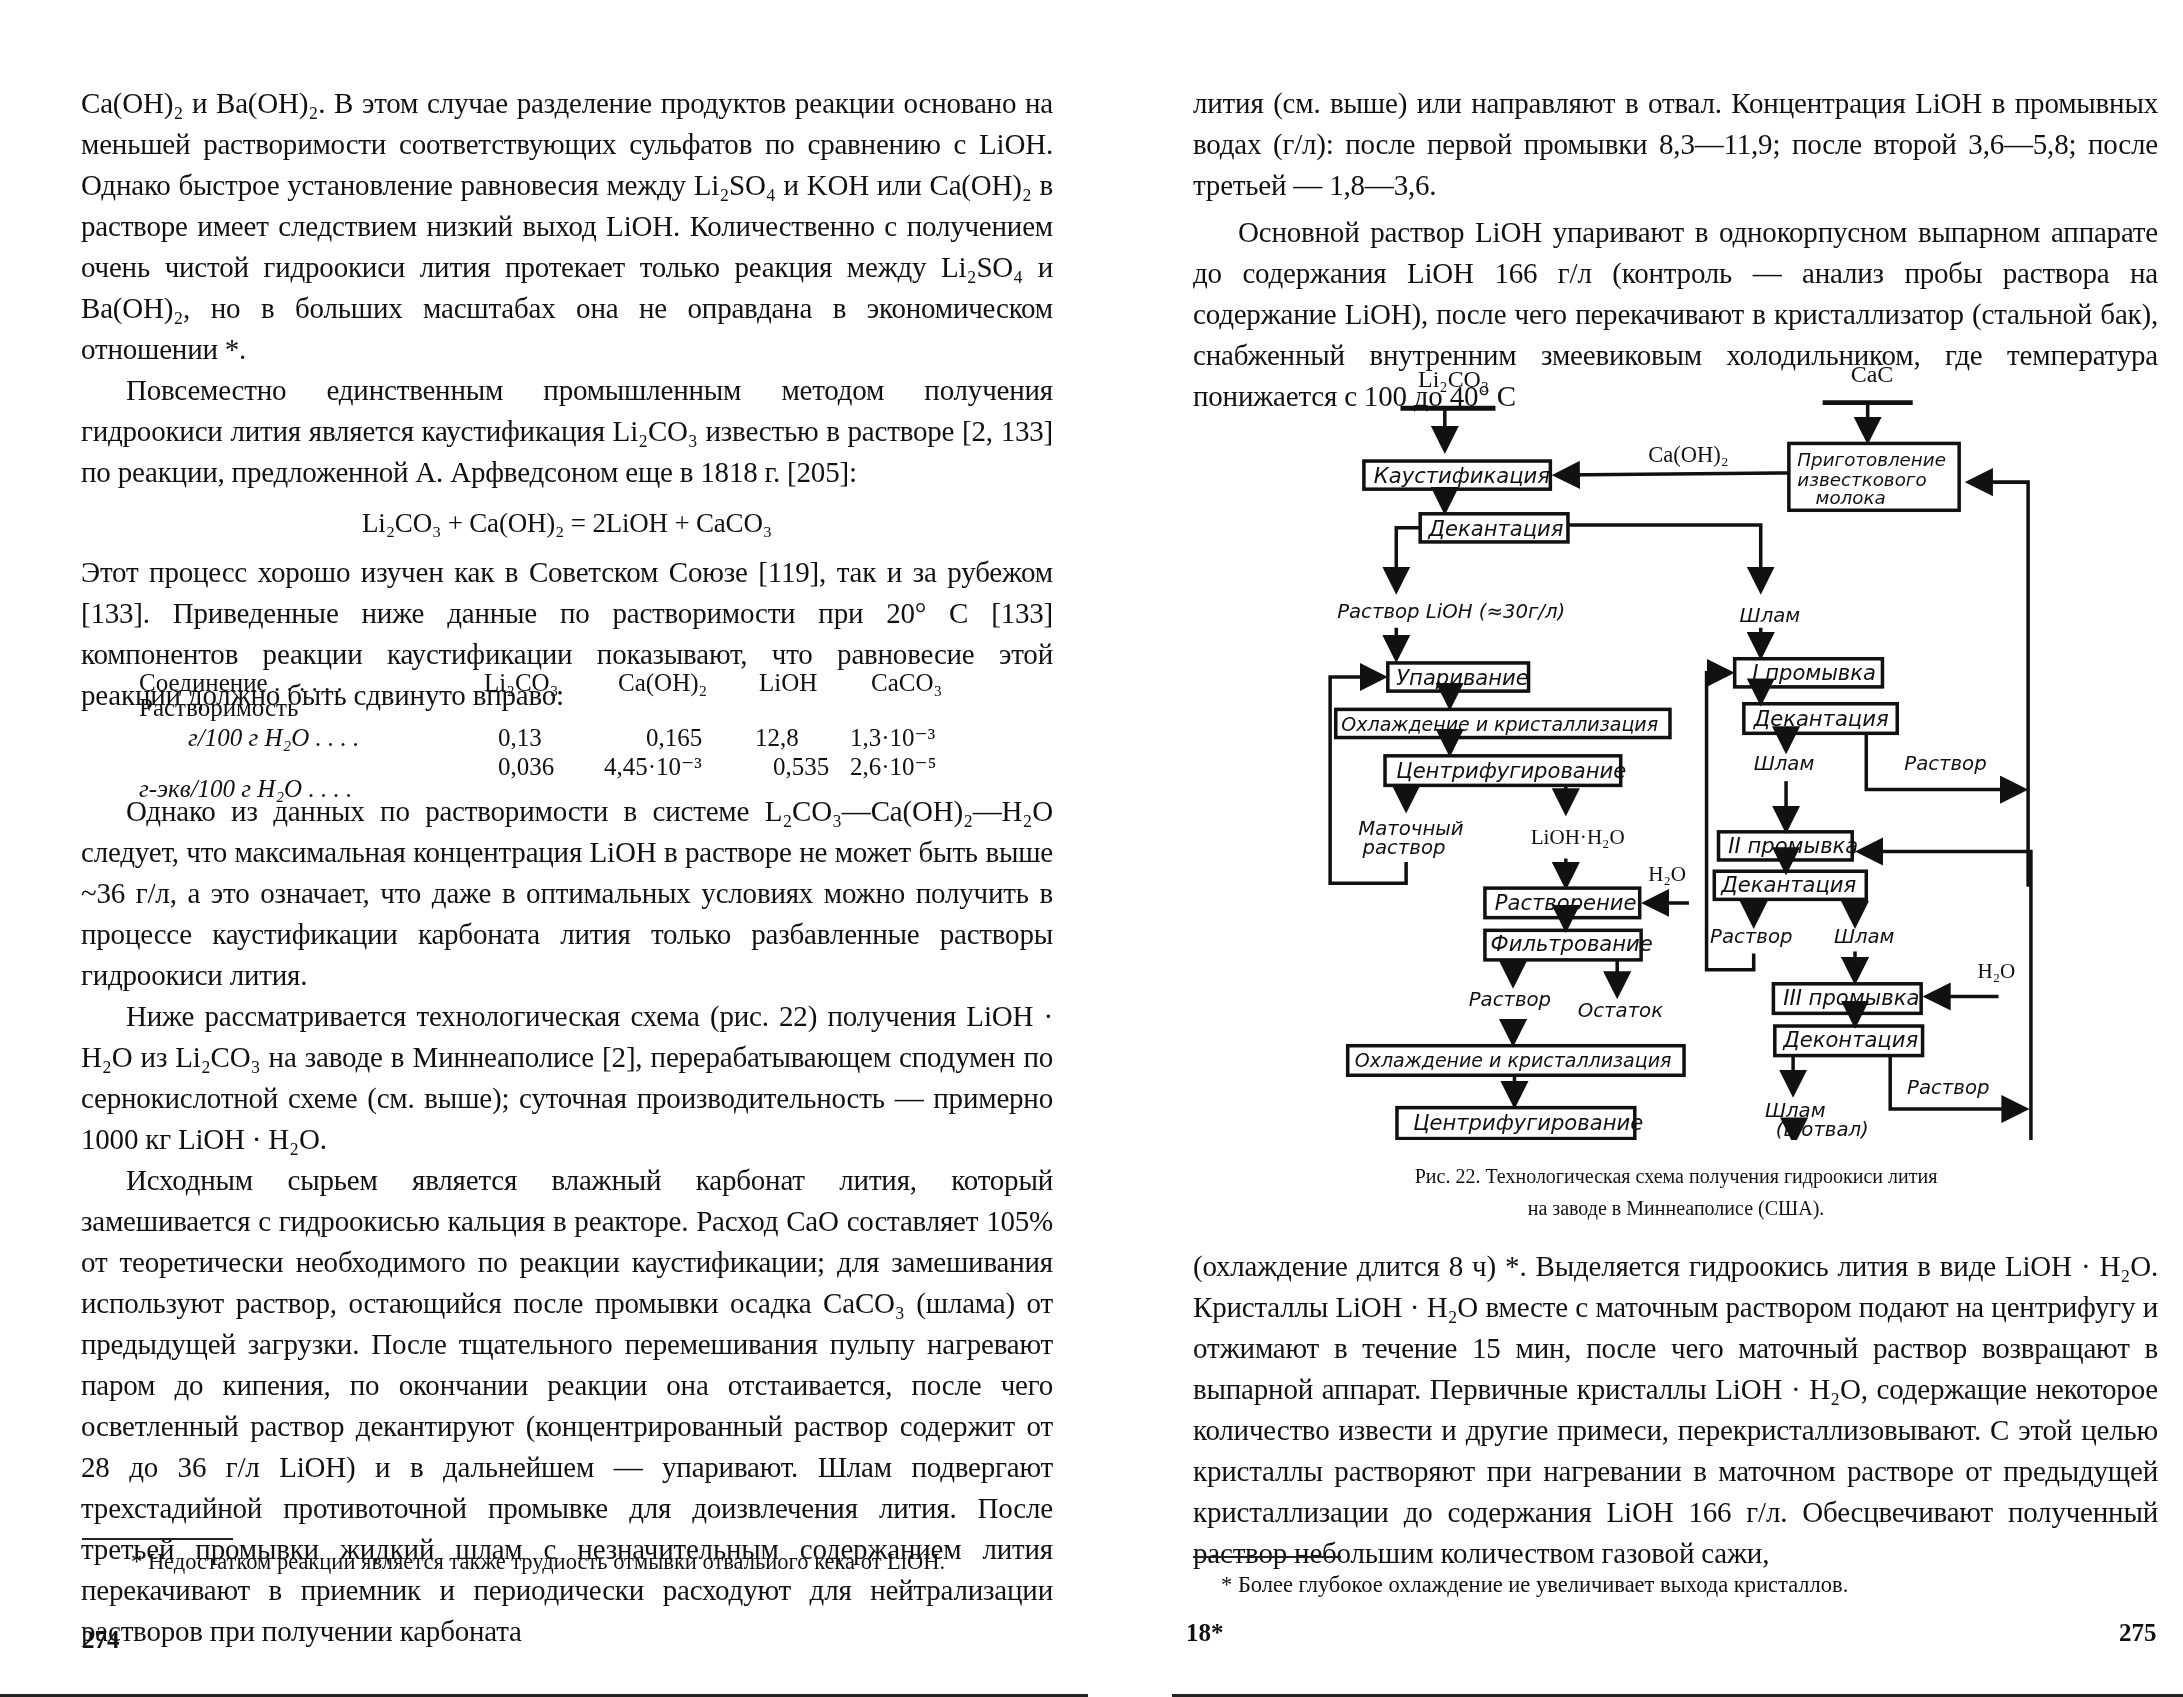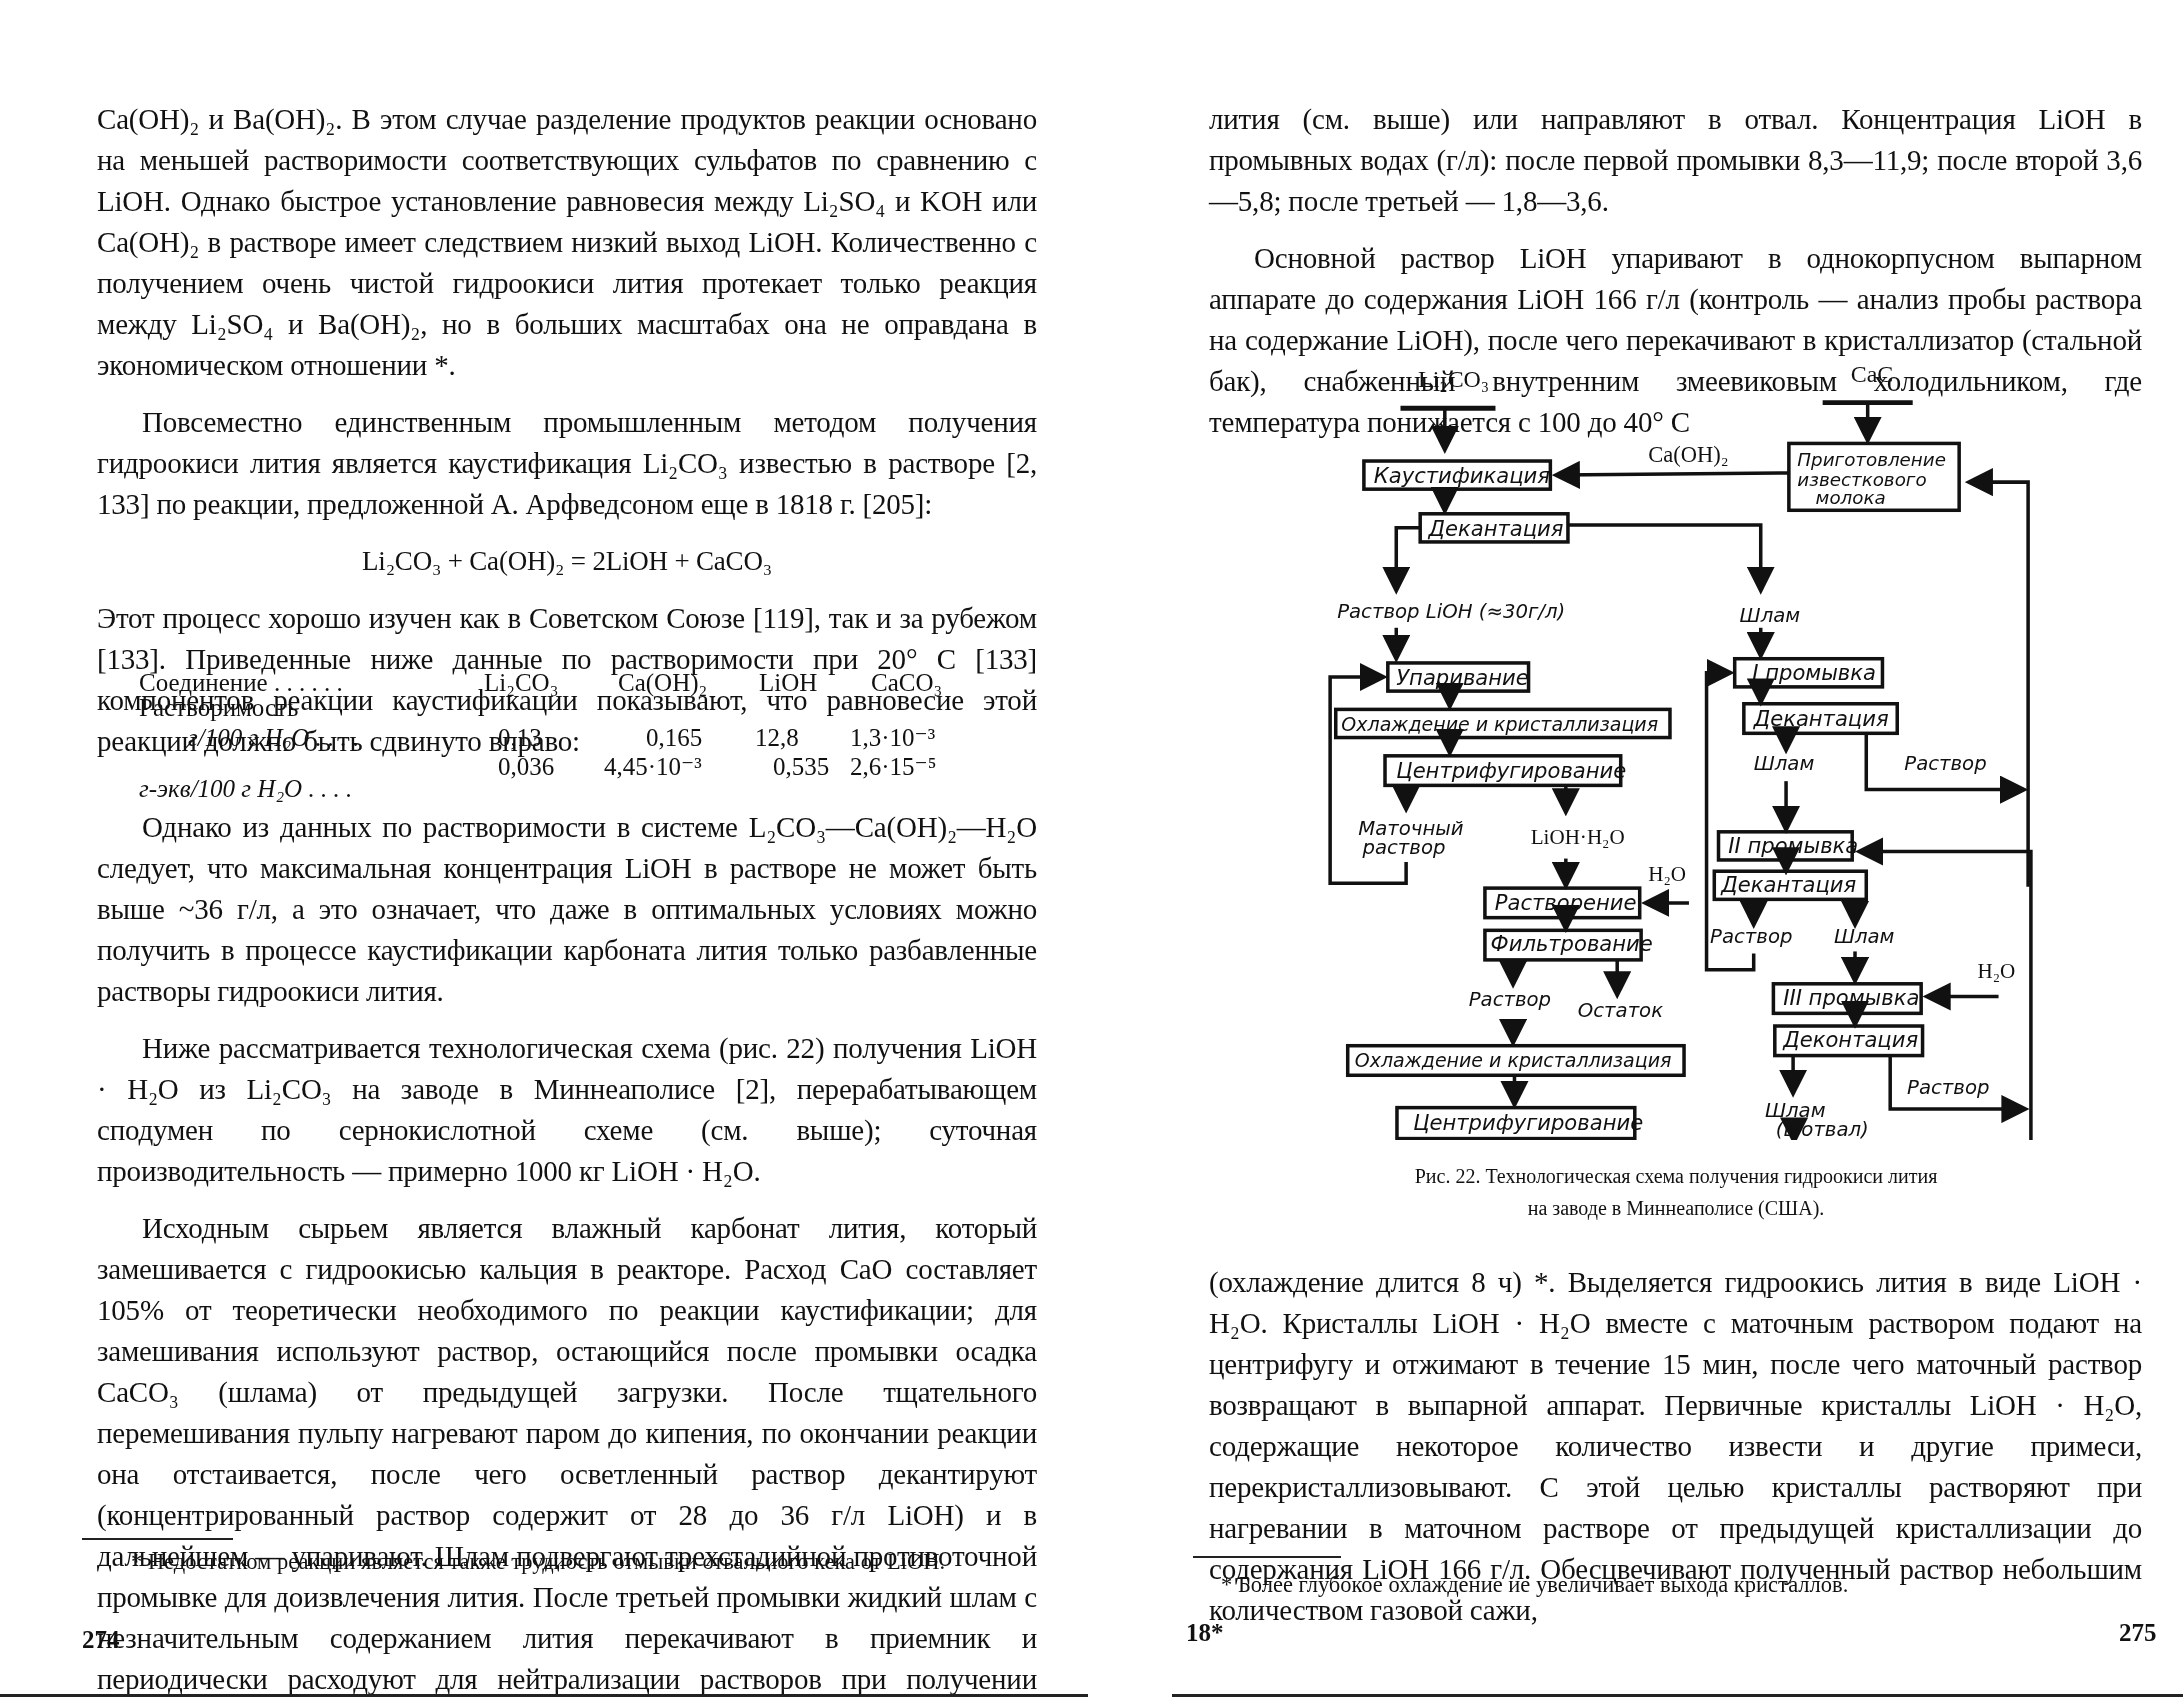--- a/index.html
+++ b/index.html
@@ -5,21 +5,21 @@
   html, body { margin:0; padding:0; background:#fff; }
   body { width:2183px; height:1697px; position:relative; overflow:hidden;
          font-family:"Liberation Serif","DejaVu Serif",serif; color:#111; }
   .page { position:absolute; top:0; height:1697px; }
   #left-page { left:0; width:1091px; }
   #right-page { left:1091px; width:1092px; }
   .col { position:absolute; font-size:29px; line-height:41px; text-align:justify;
          letter-spacing:-0.2px; }
   #left-page .col { left:81px; width:972px; }
   #right-page .col { left:102px; width:965px; }
-  .col p { margin:16px; }
+  .col p { margin:0; }
   .indent { text-indent:45px; }
   .tab { position:absolute; font-size:25px; line-height:34px; }
   .tab .r { position:absolute; white-space:nowrap; }
   .eq { text-align:center; font-size:27px; margin:10px 0 8.4px 0 !important; }
   .fn-rule { position:absolute; height:2.1px; background:#222; }
   .footnote { position:absolute; font-size:22.5px; line-height:31px; }
   .pnum { position:absolute; font-size:25px; font-weight:bold; }
   .bottom-line { position:absolute; bottom:0; height:2.8px; background:#222; }
   .caption { position:absolute; font-size:20px; line-height:32px; text-align:center; }
   svg text { font-family:"DejaVu Sans","Liberation Sans",sans-serif; font-style:italic; }
@@ -47,21 +47,21 @@
     <span class="r" style="left:49px; top:55px; font-style:italic;">г/100 г H₂O . . . .</span>
     <span class="r" style="left:359px; top:55px;">0,13</span>
     <span class="r" style="left:507px; top:55px;">0,165</span>
     <span class="r" style="left:616px; top:55px;">12,8</span>
     <span class="r" style="left:711px; top:55px;">1,3·10⁻³</span>
 
     <span class="r" style="left:0; top:84px; font-style:italic;margin-top:22px;">г-экв/100 г H₂O . . . .</span>
     <span class="r" style="left:359px; top:84px;">0,036</span>
     <span class="r" style="left:465px; top:84px;">4,45·10⁻³</span>
     <span class="r" style="left:634px; top:84px;">0,535</span>
-    <span class="r" style="left:711px; top:84px;">2,6·15⁻⁵</span>
+    <span class="r" style="left:711px; top:84px;">2,6·10⁻⁵</span>
   </div>
 
   <div class="col" style="top:791px;">
     <p class="indent">Однако из данных по растворимости в системе L₂CO₃—Ca(OH)₂—H₂O следует, что максимальная концентрация LiOH в растворе не может быть выше ~36 г/л, а это означает, что даже в оптимальных условиях можно получить в процессе каустификации карбоната лития только разбавленные растворы гидроокиси лития.</p>
     <p class="indent">Ниже рассматривается технологическая схема (рис. 22) получения LiOH · H₂O из Li₂CO₃ на заводе в Миннеаполисе [2], перерабатывающем сподумен по сернокислотной схеме (см. выше); суточная производительность — примерно 1000 кг LiOH · H₂O.</p>
     <p class="indent">Исходным сырьем является влажный карбонат лития, который замешивается с гидроокисью кальция в реакторе. Расход CaO составляет 105% от теоретически необходимого по реакции каустификации; для замешивания используют раствор, остающийся после промывки осадка CaCO₃ (шлама) от предыдущей загрузки. После тщательного перемешивания пульпу нагревают паром до кипения, по окончании реакции она отстаивается, после чего осветленный раствор декантируют (концентрированный раствор содержит от 28 до 36 г/л LiOH) и в дальнейшем — упаривают. Шлам подвергают трехстадийной противоточной промывке для доизвлечения лития. После третьей промывки жидкий шлам с незначительным содержанием лития перекачивают в приемник и периодически расходуют для нейтрализации растворов при получении карбоната</p>
   </div>
 
   <div class="fn-rule" style="left:82px; top:1538px; width:151px;"></div>
   <div class="footnote" style="left:82px; top:1546px; width:972px; text-indent:49px; text-align:justify;">* Недостатком реакции является также трудиость отмывки отвальиого кека от LiOH.</div>

